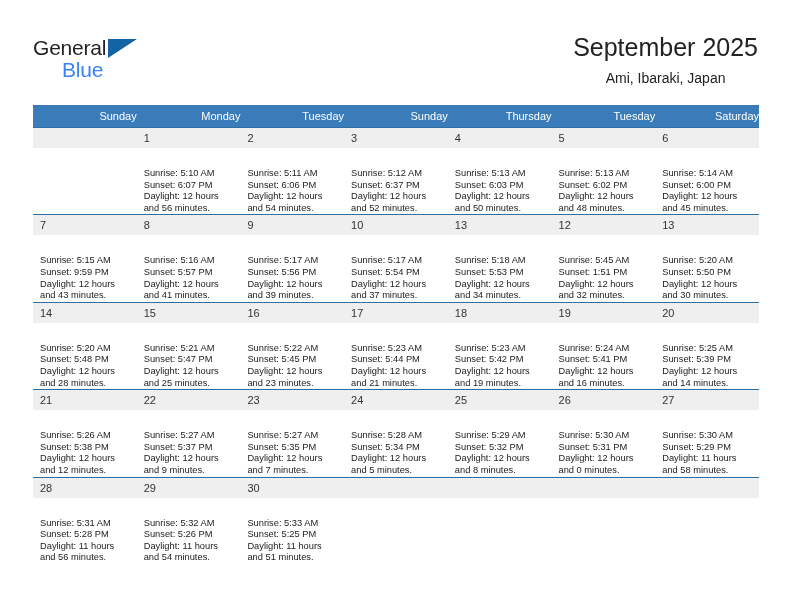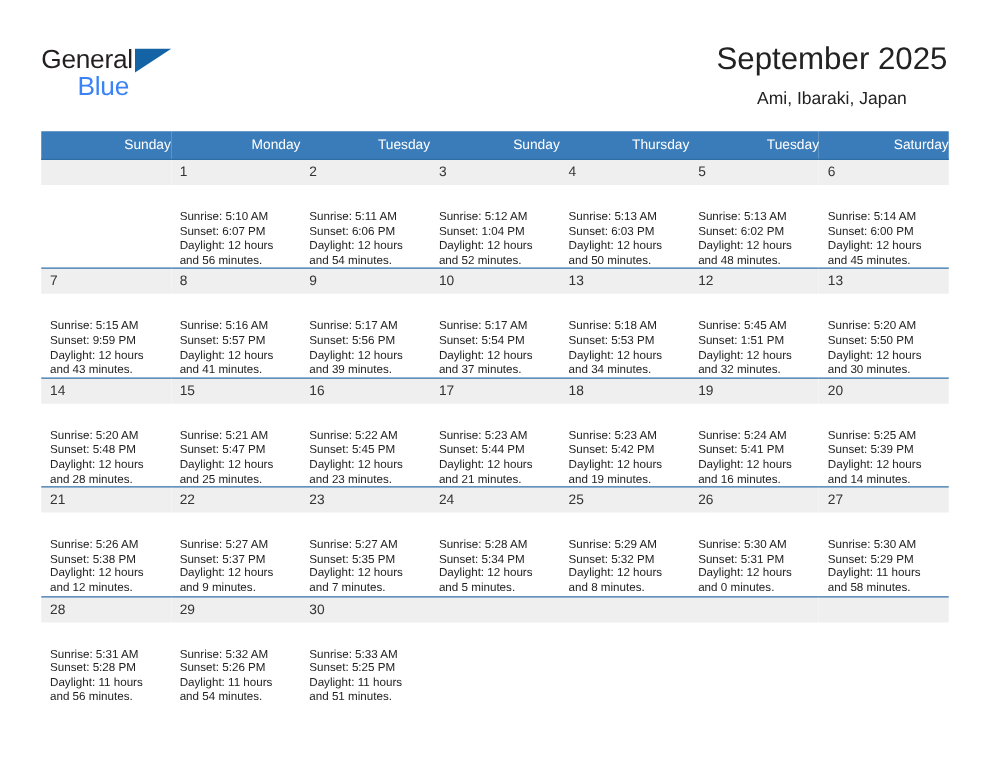--- a/index.html
+++ b/index.html
@@ -189,21 +189,21 @@
               <span>Sunrise: 5:11 AM</span>
               <span>Sunset: 6:06 PM</span>
               <span>Daylight: 12 hours</span>
               <span>and 54 minutes.</span>
             </span>
           </td>
           <td>
             <span class="daynum">3</span>
             <span class="info">
               <span>Sunrise: 5:12 AM</span>
-              <span>Sunset: 1:04 PM</span>
+              <span>Sunset: 6:37 PM</span>
               <span>Daylight: 12 hours</span>
               <span>and 52 minutes.</span>
             </span>
           </td>
           <td>
             <span class="daynum">4</span>
             <span class="info">
               <span>Sunrise: 5:13 AM</span>
               <span>Sunset: 6:03 PM</span>
               <span>Daylight: 12 hours</span>

